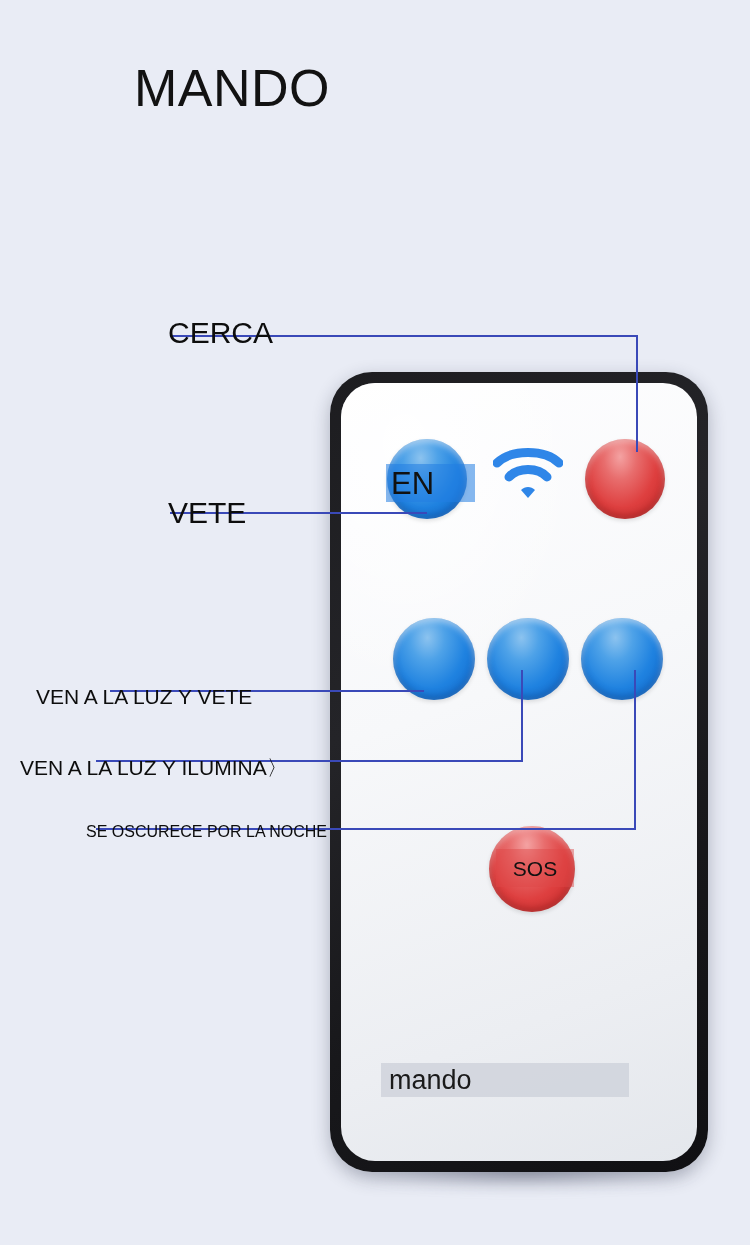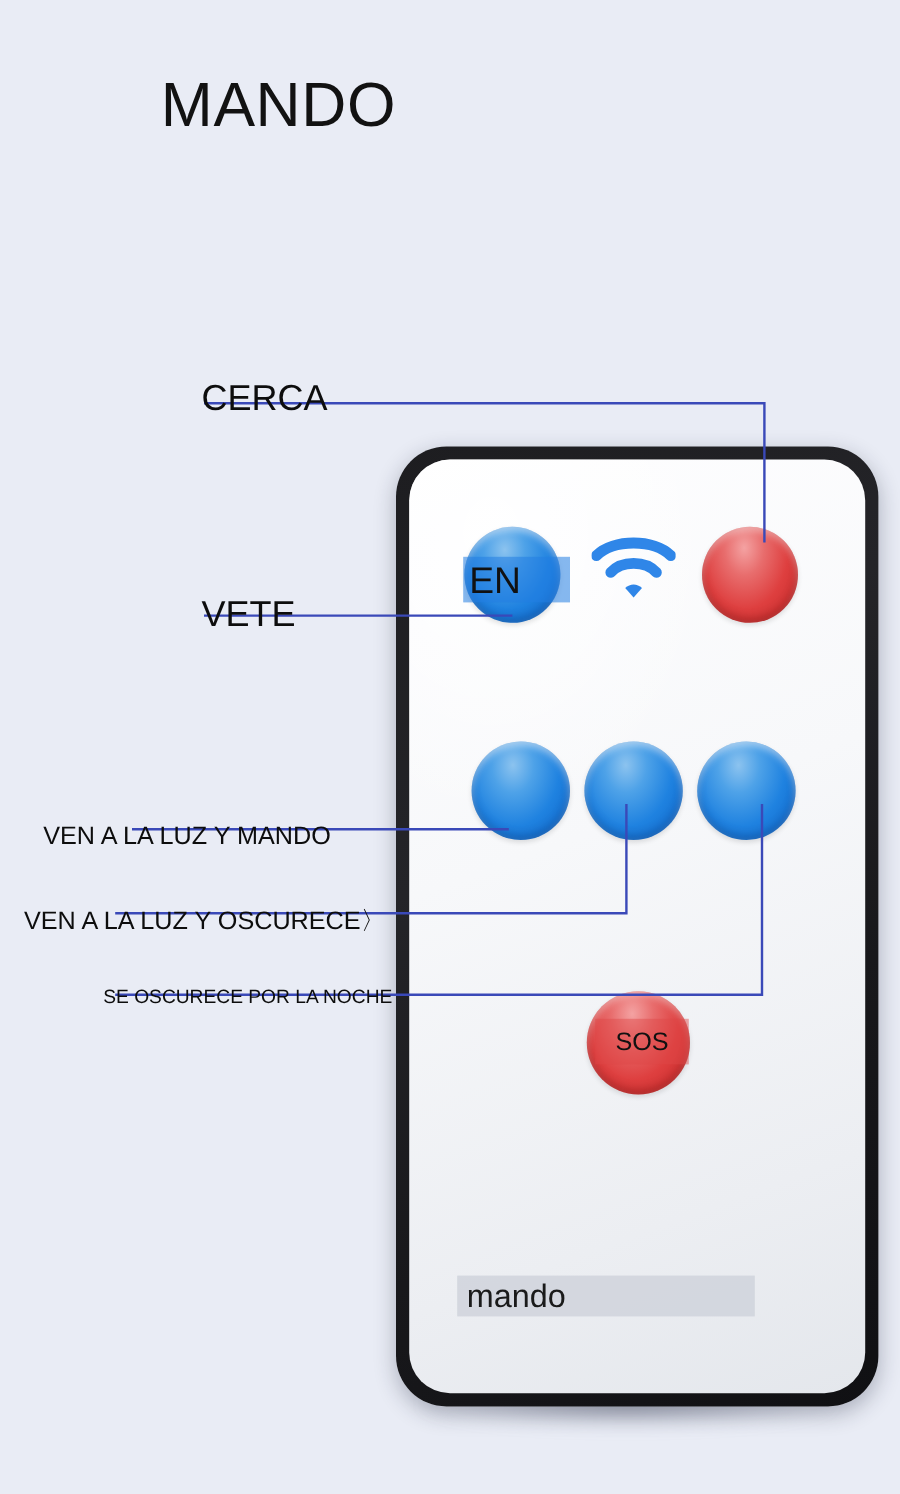--- a/index.html
+++ b/index.html
@@ -55,21 +55,20 @@
   }
   #label-noche   { left: 86px;  top: 798px; font-size: 16px; }
 
   
   #remote {
     position: absolute;
     left: 330px;
     top: 372px;
     width: 378px;
     height: 800px;
-    padding-left: 24px;
   }
   #remote-shadow {
     position: absolute;
     left: 18px;
     top: 778px;
     width: 350px;
     height: 40px;
     border-radius: 50%;
     background: radial-gradient(ellipse at center, rgba(90,95,115,0.45) 0%, rgba(140,145,165,0.22) 45%, rgba(233,236,245,0) 72%);
     filter: blur(6px);
@@ -217,17 +216,17 @@
     <path d="M96 761 L522 761 L522 670"></path>
 
     <path d="M96 829 L635 829 L635 670"></path>
   </g>
 </svg>
 
 <div class="callout-label" id="label-cerca">CERCA</div>
 
 <div class="callout-label" id="label-abrir">VETE</div>
 
-<div class="callout-label" id="label-ven-vete">VEN A LA LUZ Y MANDO</div>
-
-<div class="callout-label" id="label-ven-osc">VEN A LA LUZ Y OSCURECE〉</div>
+<div class="callout-label" id="label-ven-vete">VEN A LA LUZ Y VETE</div>
+
+<div class="callout-label" id="label-ven-osc">VEN A LA LUZ Y ILUMINA〉</div>
 
 <div class="callout-label" id="label-noche">SE OSCURECE POR LA NOCHE</div>
 
 </body></html>

